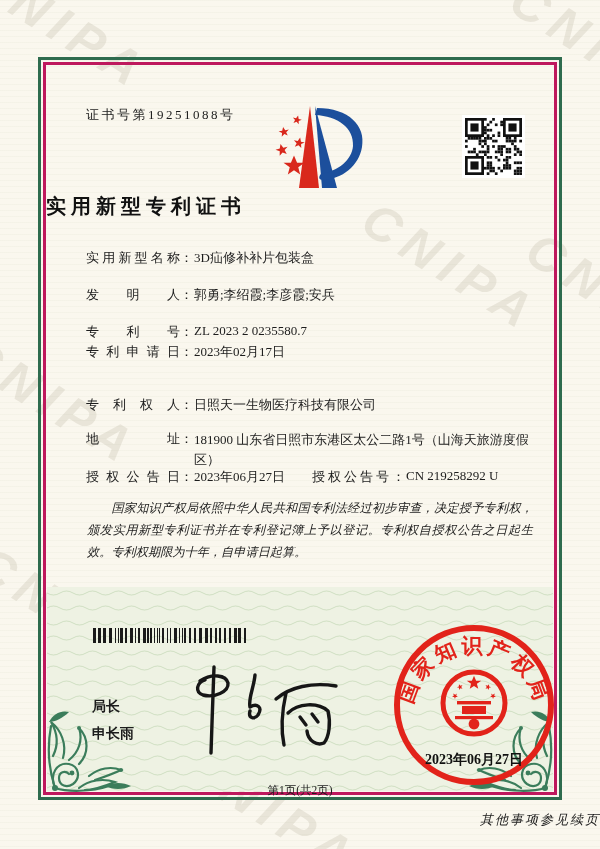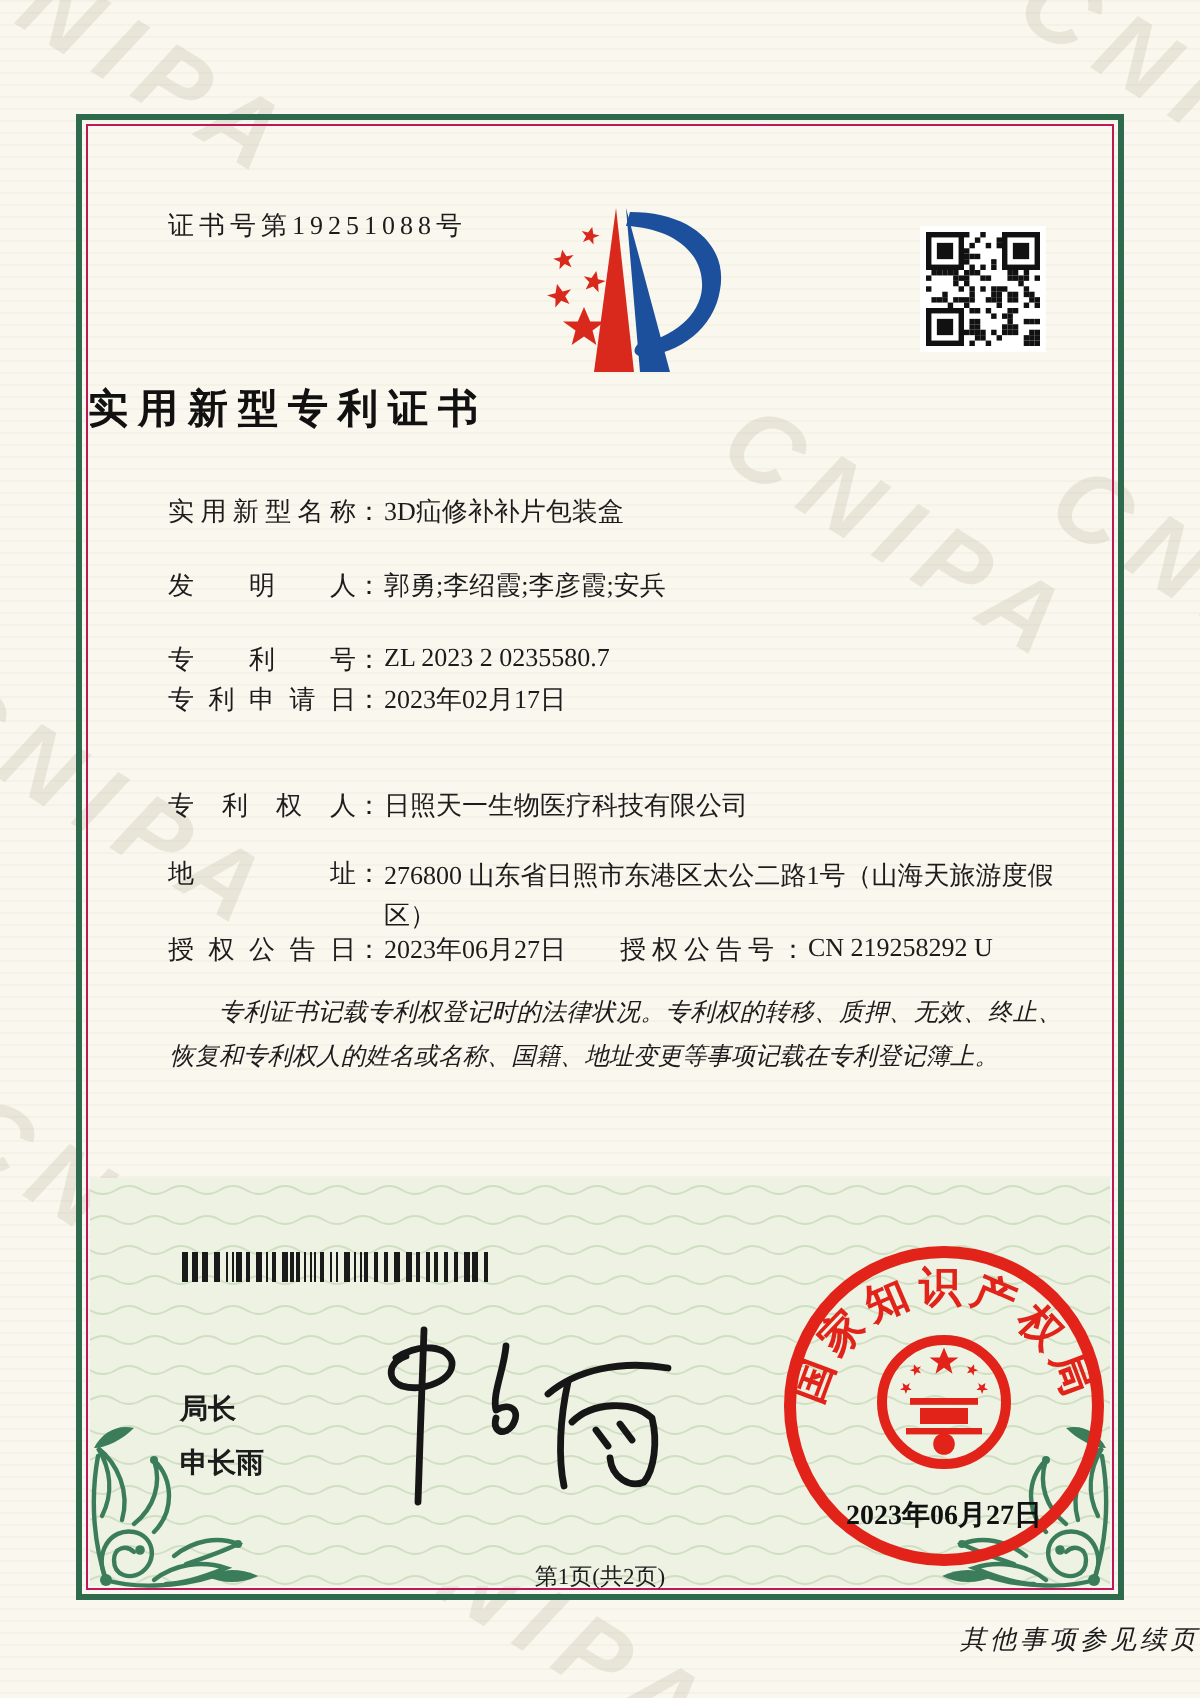--- a/index.html
+++ b/index.html
@@ -24,21 +24,21 @@
     font-size:50px;letter-spacing:9px;
     color:rgba(148,138,115,0.16);
     transform:rotate(32deg);white-space:nowrap;pointer-events:none;
   }
   
   .frame{
     position:absolute;left:38px;top:57px;width:524px;height:743px;z-index:2;
     border:3px solid #2e6b4e;padding:2px;box-sizing:border-box;
   }
   .frame-inner{
-    width:100%;height:100%;border:1px solid #be185d;box-sizing:border-box;
+    width:100%;height:100%;border:3px solid #be185d;box-sizing:border-box;
     position:relative;
   }
   .waveband{
     position:absolute;left:1px;right:1px;bottom:1px;height:204px;
     background:#eef2e3;overflow:hidden;z-index:0;
   }
   .waveband svg{display:block;}
   .corner-orn{position:absolute;z-index:3;pointer-events:none;}
   .corner-orn.bl{left:-1px;bottom:-2px;}
   .corner-orn.br{right:-1px;bottom:-2px;transform:scaleX(-1);}
@@ -314,32 +314,32 @@
           <div class="frow" style="top:258px">
             <span class="flabel">专利号</span><span class="fcolon">：</span><span class="fvalue">ZL 2023 2 0235580.7</span>
           </div>
           <div class="frow" style="top:278px">
             <span class="flabel">专利申请日</span><span class="fcolon">：</span><span class="fvalue">2023年02月17日</span>
           </div>
           <div class="frow" style="top:331px">
             <span class="flabel">专利权人</span><span class="fcolon">：</span><span class="fvalue">日照天一生物医疗科技有限公司</span>
           </div>
           <div class="frow" style="top:365px">
-            <span class="flabel">地址</span><span class="fcolon">：</span><span class="fvalue wrap">276800 山东省日照市东港区太公二路1号（山海天旅游度假区）</span>
+            <span class="flabel">地址</span><span class="fcolon">：</span><span class="fvalue wrap">181900 山东省日照市东港区太公二路1号（山海天旅游度假区）</span>
           </div>
           <div class="frow" style="top:403px">
             <span class="flabel">授权公告日</span><span class="fcolon">：</span><span class="fvalue">2023年06月27日</span>
             <span class="pair2">
               <span class="flabel2">授权公告号</span><span>：</span><span class="fvalue">CN 219258292 U</span>
             </span>
           </div>
         </div>
 
         <div class="paras">
-          <p>专利证书记载专利权登记时的法律状况。专利权的转移、质押、无效、终止、恢复和专利权人的姓名或名称、国籍、地址变更等事项记载在专利登记簿上。</p>
+          <p>国家知识产权局依照中华人民共和国专利法经过初步审查，决定授予专利权，颁发实用新型专利证书并在专利登记簿上予以登记。专利权自授权公告之日起生效。专利权期限为十年，自申请日起算。</p>
         </div>
 
         <svg class="barcode" id="barcode-svg" width="156" height="15">
             <rect x="0" y="0" width="3" height="15" fill="#1a1a1a"></rect>
             <rect x="5" y="0" width="3" height="15" fill="#1a1a1a"></rect>
             <rect x="10" y="0" width="3" height="15" fill="#1a1a1a"></rect>
             <rect x="16" y="0" width="3" height="15" fill="#1a1a1a"></rect>
             <rect x="22" y="0" width="1" height="15" fill="#1a1a1a"></rect>
             <rect x="25" y="0" width="1" height="15" fill="#1a1a1a"></rect>
             <rect x="27" y="0" width="3" height="15" fill="#1a1a1a"></rect>

